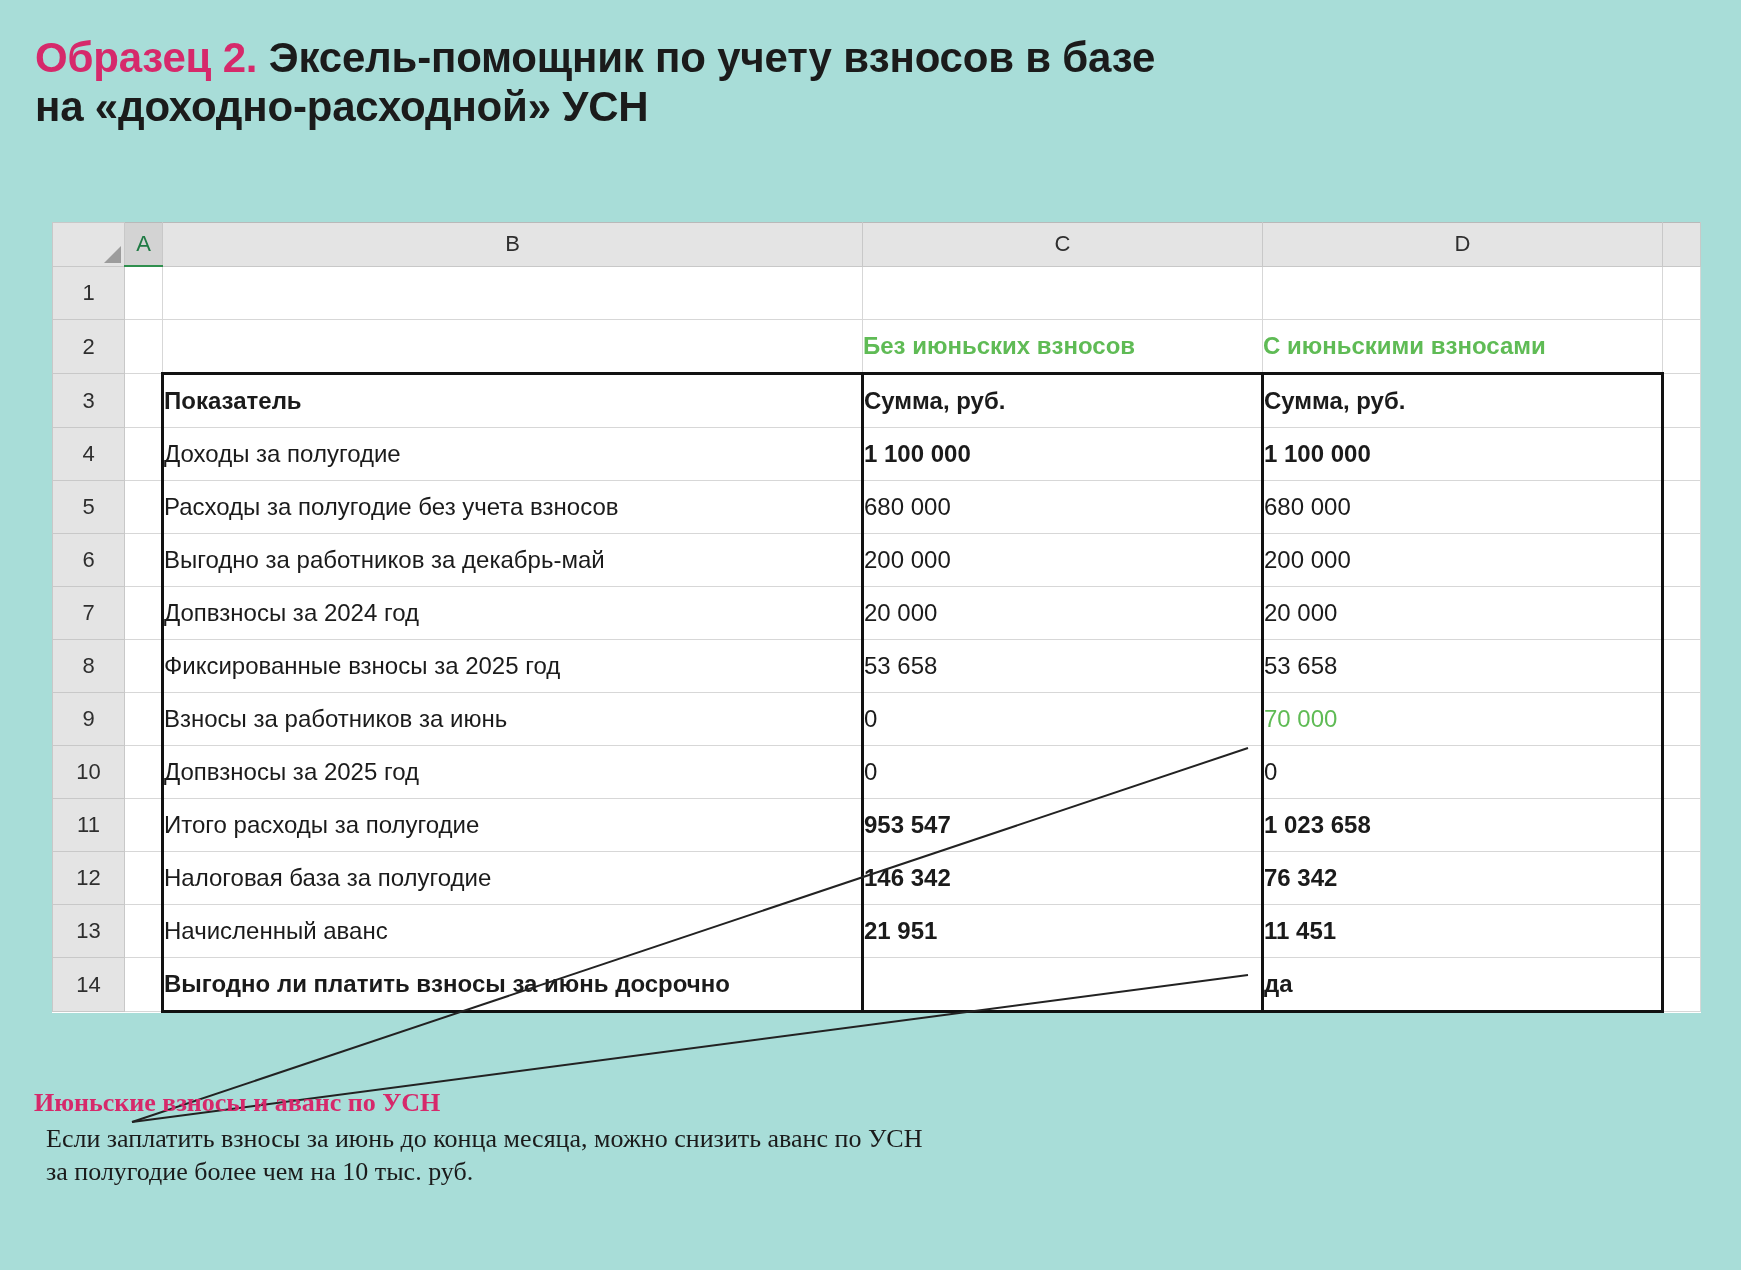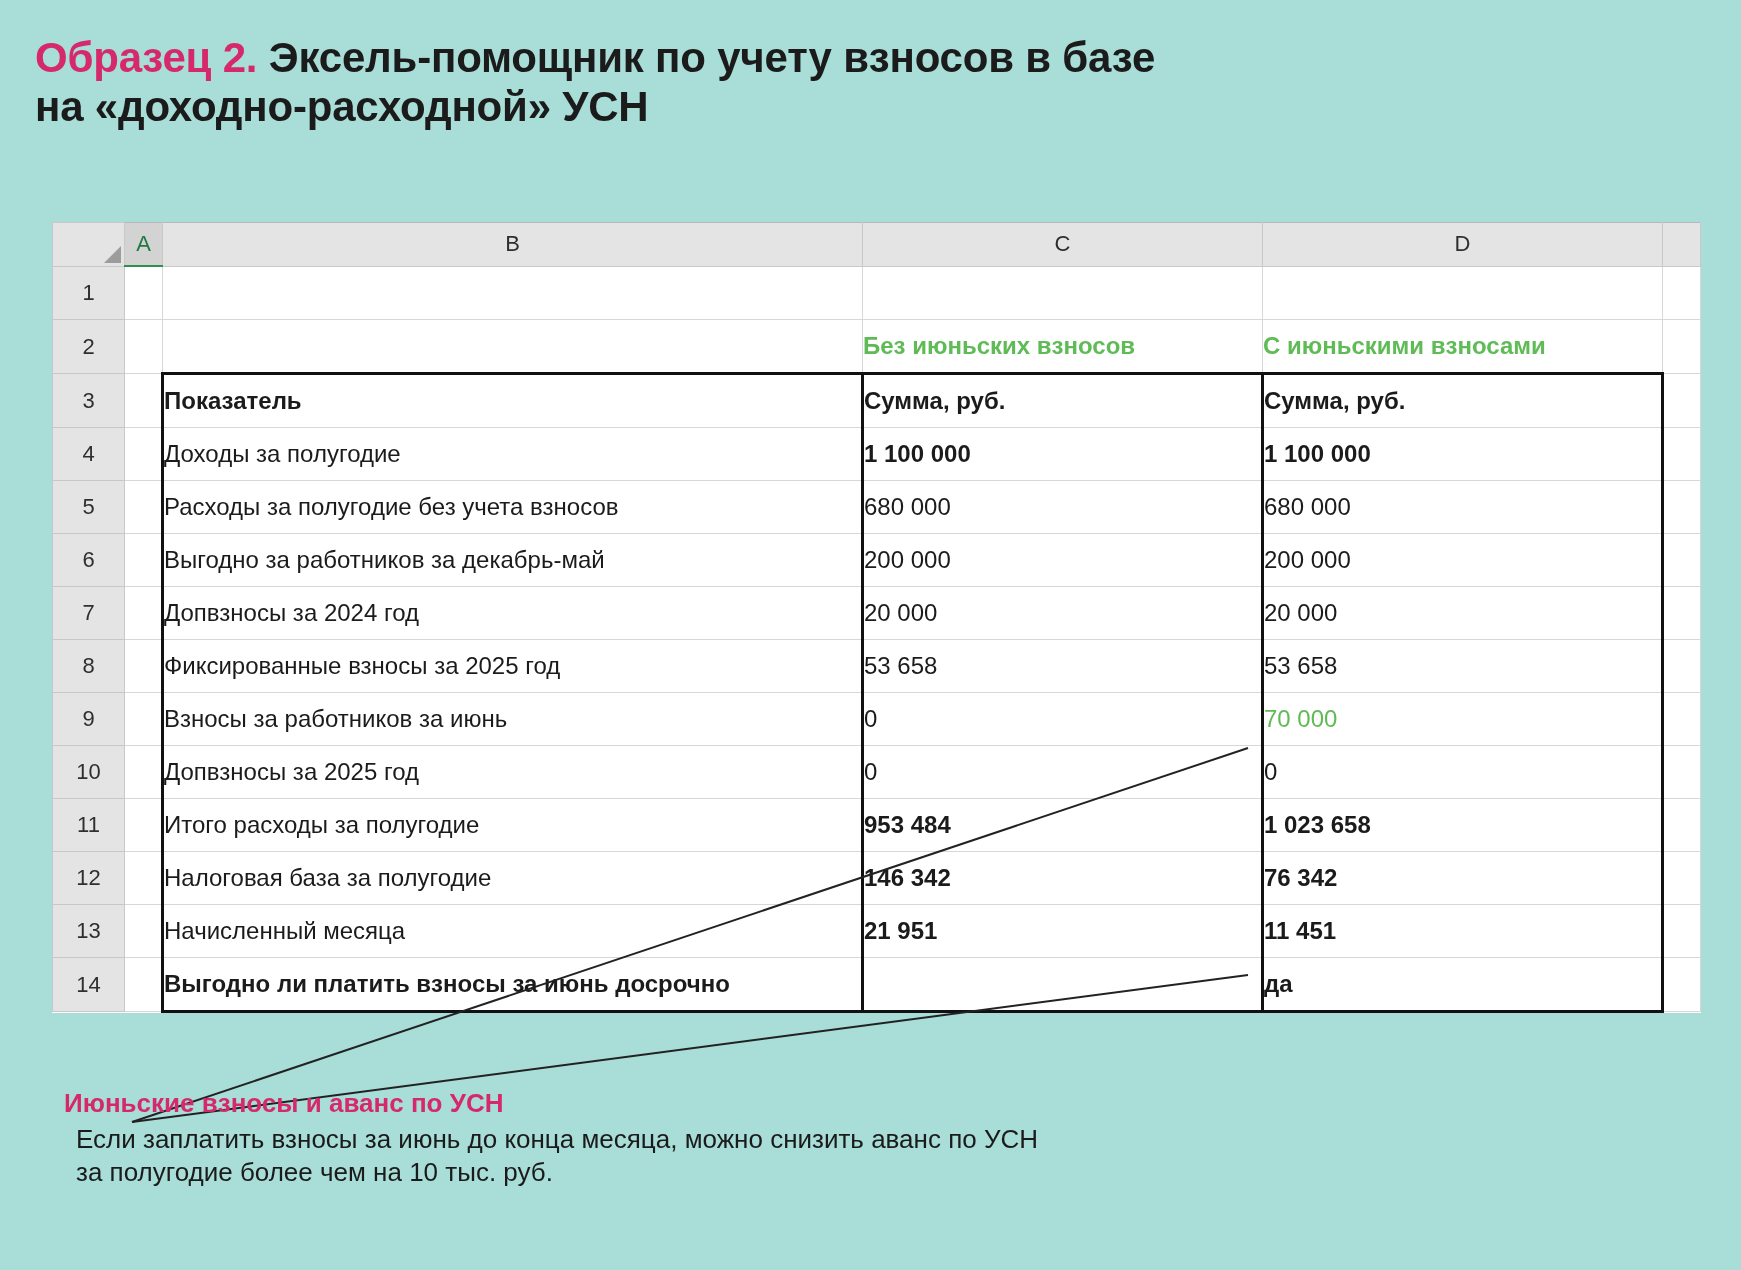--- a/index.html
+++ b/index.html
@@ -110,23 +110,24 @@
 
   
   .bt { border-top: 3px solid #111 !important; }
   .bb { border-bottom: 3px solid #111 !important; }
   .bl { border-left: 3px solid #111 !important; }
   .br { border-right: 3px solid #111 !important; }
 
   
   .callout {
     position: absolute;
-    left: 64px;
+    left: 34px;
     top: 1088px;
     width: 1400px;
+    font-family: Liberation Serif, serif;
   }
   .callout-title {
     color: #d6296b;
     font-weight: bold;
     font-size: 26px;
     margin-bottom: 4px;
   }
   .callout-text {
     color: #1b1b1b;
     font-size: 26px;
@@ -263,38 +264,38 @@
       <td class="cell bl">Допвзносы за 2025 год</td>
       <td class="cell bl">0</td>
       <td class="cell bl br">0</td>
       <td class="cell"></td>
     </tr>
 
     <tr>
       <td class="rowhdr">11</td>
       <td class="cell"></td>
       <td class="cell bl">Итого расходы за полугодие</td>
-      <td class="cell bold bl">953 484</td>
+      <td class="cell bold bl">953 547</td>
       <td class="cell bold bl br">1 023 658</td>
       <td class="cell"></td>
     </tr>
 
     <tr>
       <td class="rowhdr">12</td>
       <td class="cell"></td>
       <td class="cell bl">Налоговая база за полугодие</td>
       <td class="cell bold bl">146 342</td>
       <td class="cell bold bl br">76 342</td>
       <td class="cell"></td>
     </tr>
 
     <tr>
       <td class="rowhdr">13</td>
       <td class="cell"></td>
-      <td class="cell bl">Начисленный месяца</td>
+      <td class="cell bl">Начисленный аванс</td>
       <td class="cell bold bl">21 951</td>
       <td class="cell bold bl br">11 451</td>
       <td class="cell"></td>
     </tr>
 
     <tr>
       <td class="rowhdr">14</td>
       <td class="cell"></td>
       <td class="cell bold bl bb">Выгодно ли платить взносы за июнь досрочно</td>
       <td class="cell bl bb"></td>

